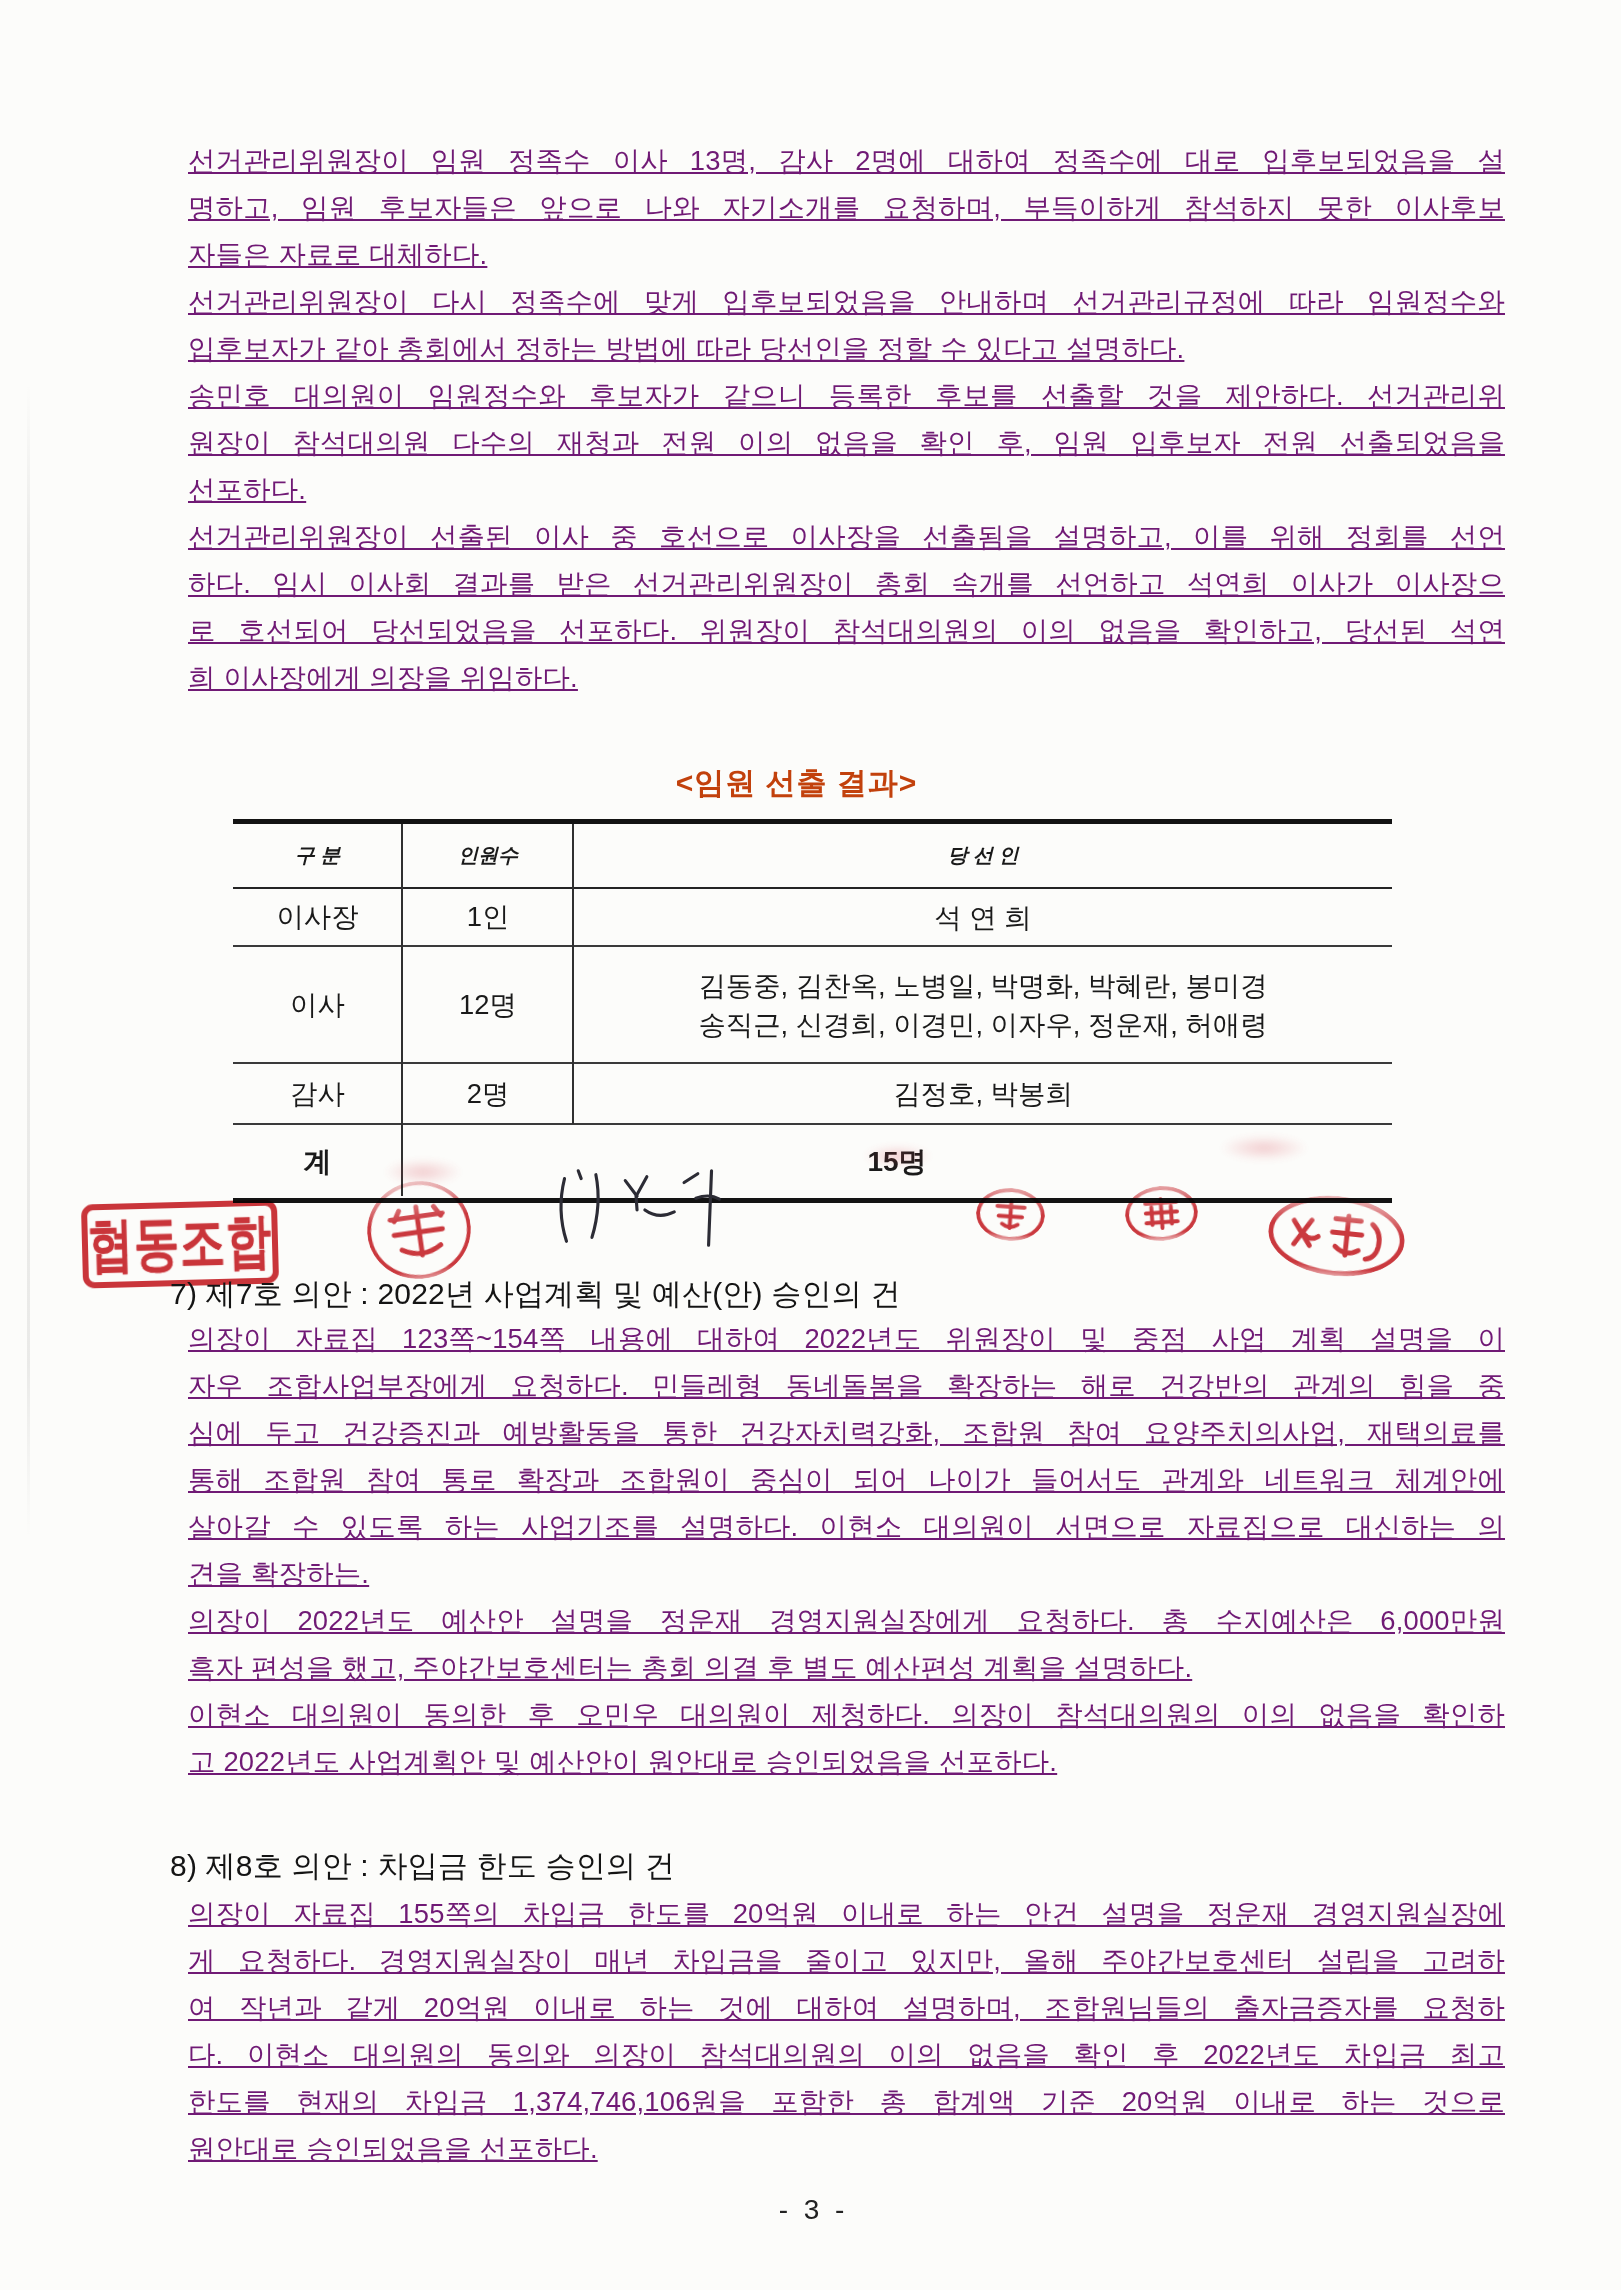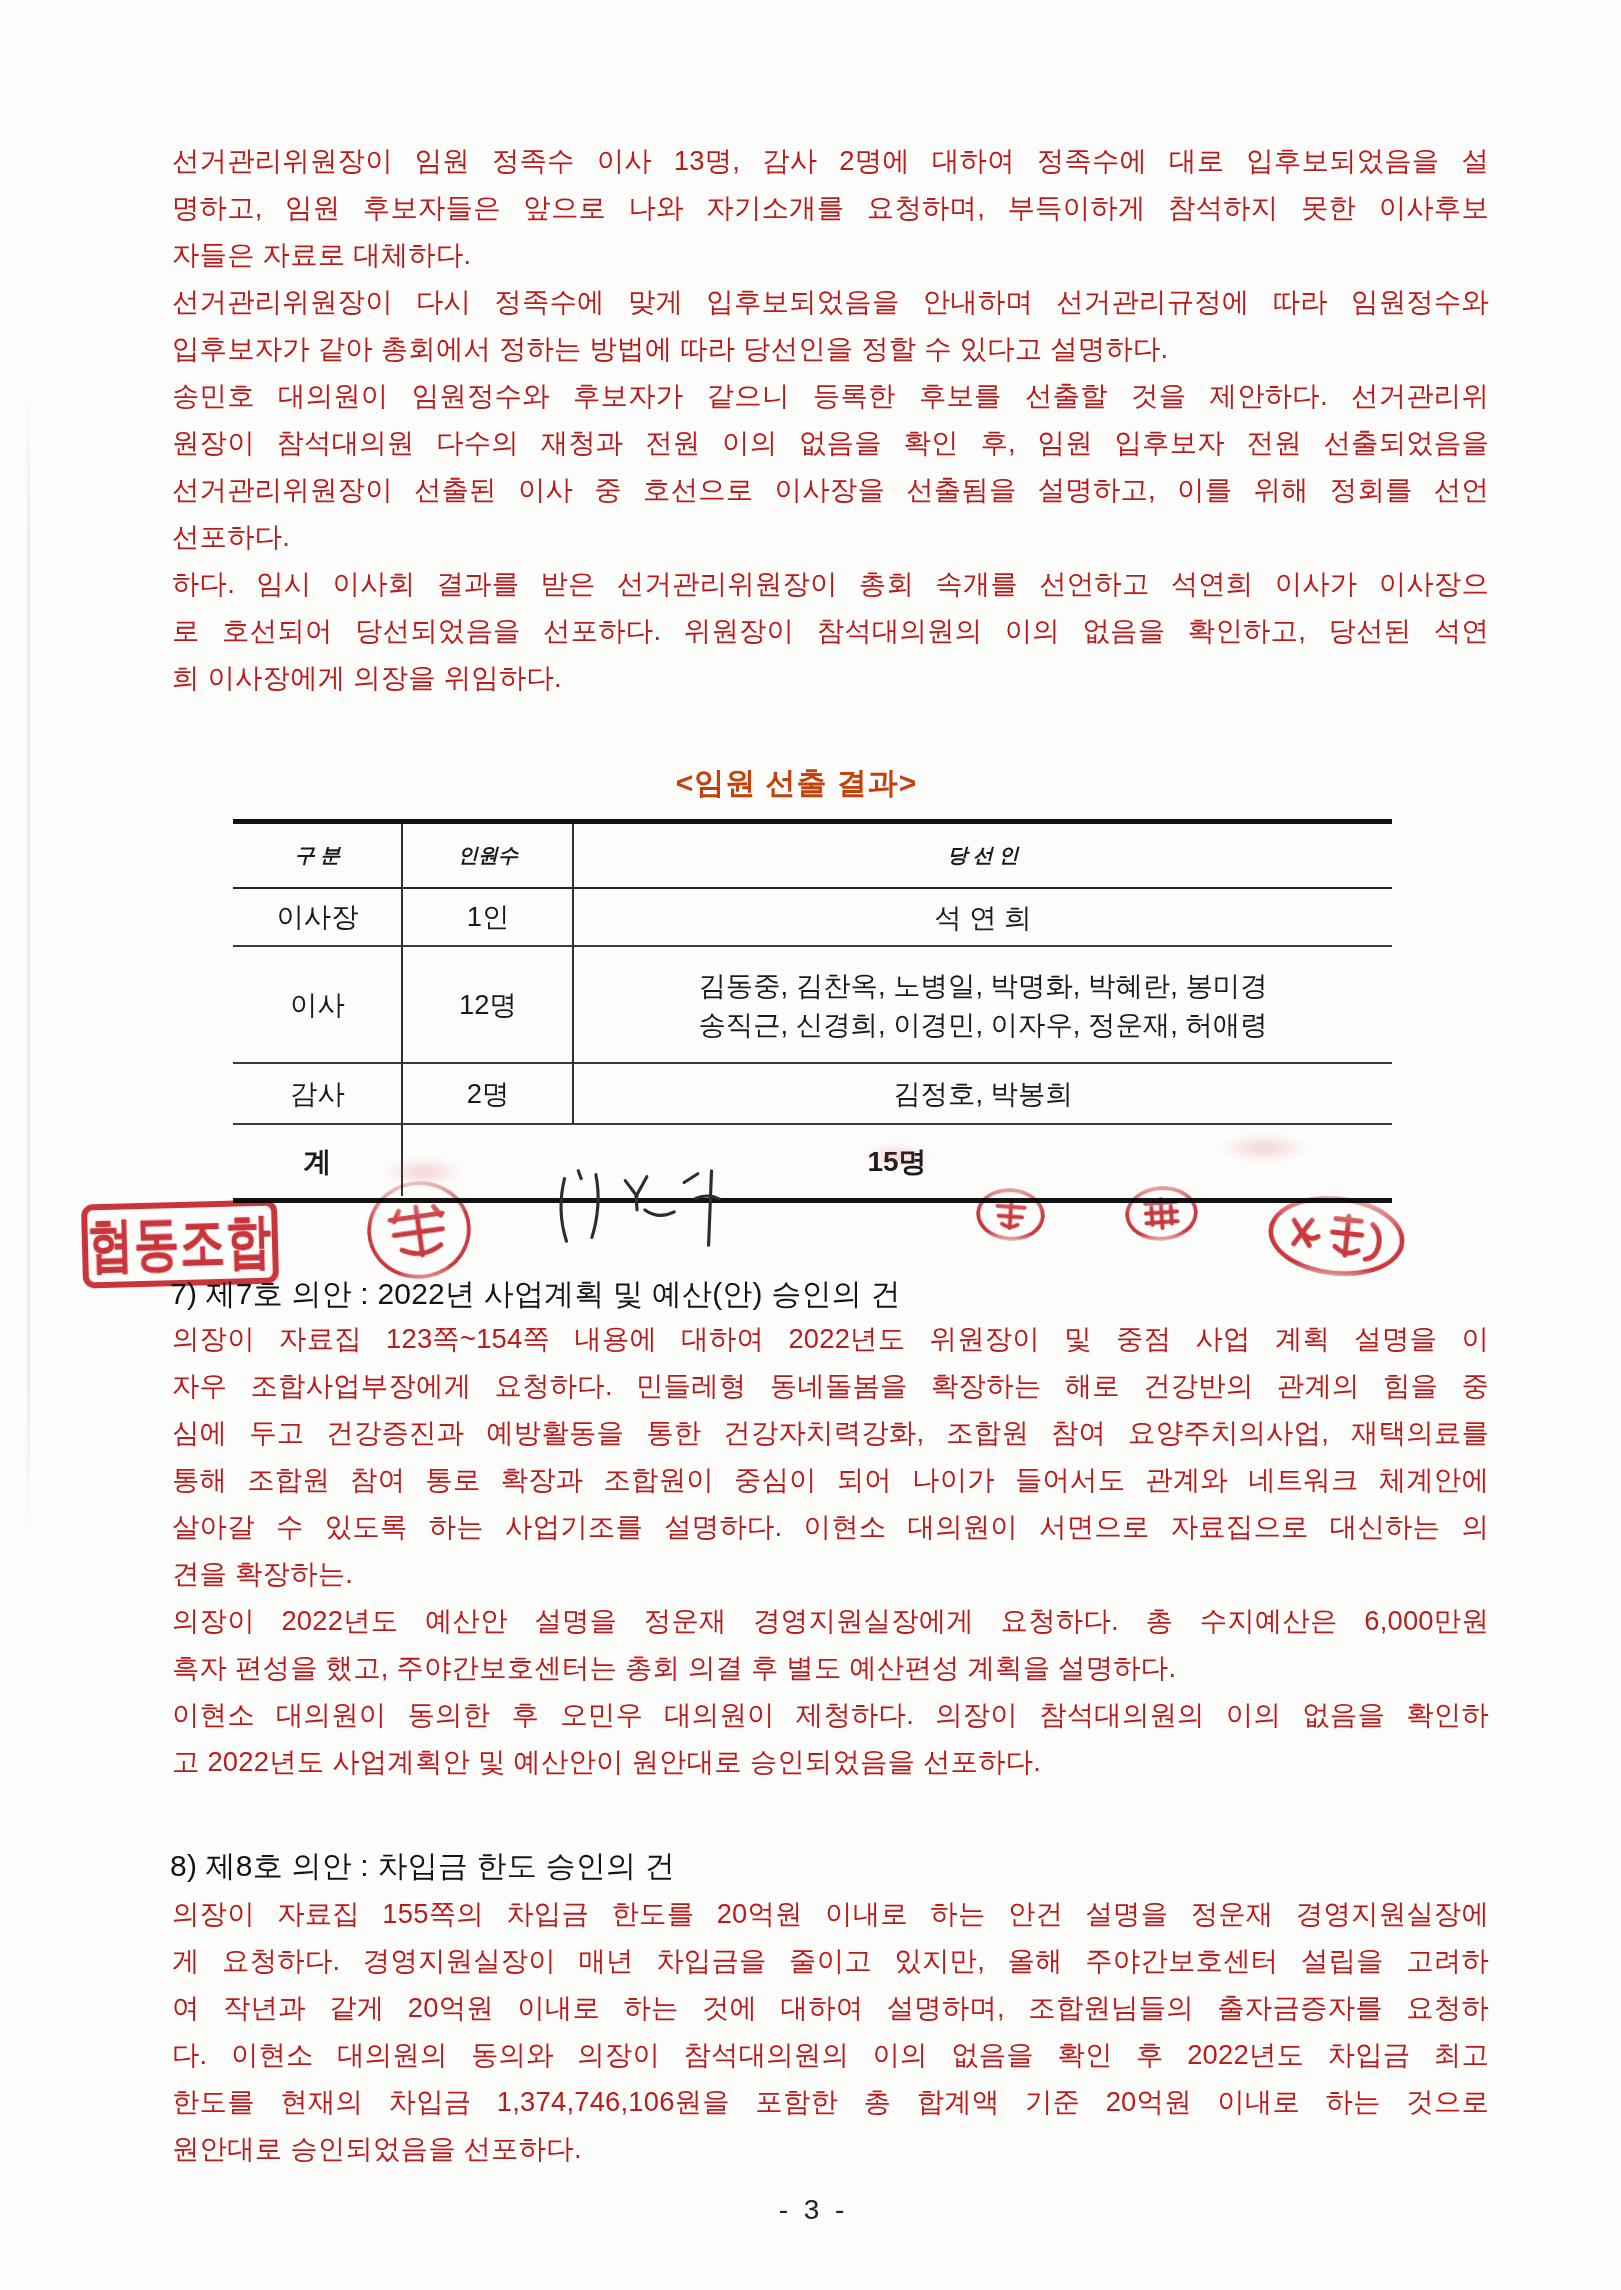--- a/index.html
+++ b/index.html
@@ -12,21 +12,21 @@
   .page{
     position:relative;width:1621px;height:2291px;
     background:#fcfcfa;overflow:hidden;color:#1a1a1a;
   }
   
   .scan-line{
     position:absolute;left:27.4px;top:382px;width:2.9px;height:1157px;
     background:linear-gradient(to bottom,rgba(0,0,0,0),rgba(0,0,0,.07) 15%,rgba(0,0,0,.07) 85%,rgba(0,0,0,0));
   }
   
-  .textblock{position:absolute;left:172px;width:1317px;font-size:27.4px;color:#b91c1c;}
+  .textblock{position:absolute;left:188px;width:1317px;font-size:27.4px;color:#701a75;text-decoration:underline;}
   .tline{
     height:47px;line-height:47px;white-space:nowrap;
     text-align:justify;text-align-last:justify;overflow:visible;
     letter-spacing:0.2px;
   }
   .tline.last{text-align:left;text-align-last:left;}
   .sec-heading{
     position:absolute;left:170px;height:47px;line-height:47px;
     font-size:30px;font-weight:normal;color:#141414;letter-spacing:0.2px;
   }
@@ -100,22 +100,22 @@
   <div class="scan-line"></div>
 
   <div class="textblock" style="top:137px;">
       <div class="tline">선거관리위원장이 임원 정족수 이사 13명, 감사 2명에 대하여 정족수에 대로 입후보되었음을 설</div>
       <div class="tline">명하고, 임원 후보자들은 앞으로 나와 자기소개를 요청하며, 부득이하게 참석하지 못한 이사후보</div>
       <div class="tline last">자들은 자료로 대체하다.</div>
       <div class="tline">선거관리위원장이 다시 정족수에 맞게 입후보되었음을 안내하며 선거관리규정에 따라 임원정수와</div>
       <div class="tline last">입후보자가 같아 총회에서 정하는 방법에 따라 당선인을 정할 수 있다고 설명하다.</div>
       <div class="tline">송민호 대의원이 임원정수와 후보자가 같으니 등록한 후보를 선출할 것을 제안하다. 선거관리위</div>
       <div class="tline">원장이 참석대의원 다수의 재청과 전원 이의 없음을 확인 후, 임원 입후보자 전원 선출되었음을</div>
+      <div class="tline last">선포하다.</div>
       <div class="tline">선거관리위원장이 선출된 이사 중 호선으로 이사장을 선출됨을 설명하고, 이를 위해 정회를 선언</div>
-      <div class="tline last">선포하다.</div>
       <div class="tline">하다. 임시 이사회 결과를 받은 선거관리위원장이 총회 속개를 선언하고 석연희 이사가 이사장으</div>
       <div class="tline">로 호선되어 당선되었음을 선포하다. 위원장이 참석대의원의 이의 없음을 확인하고, 당선된 석연</div>
       <div class="tline last">희 이사장에게 의장을 위임하다.</div>
     </div>
 
   <div class="tbl-title">&lt;임원 선출 결과&gt;</div>
 
   <div class="tbl">
     <div class="trow trow-header">
       <div class="cell c1">구 분</div>

